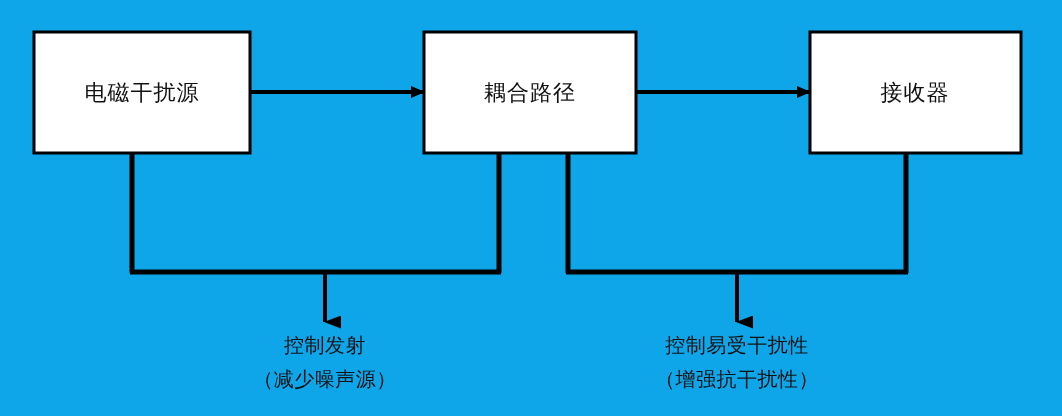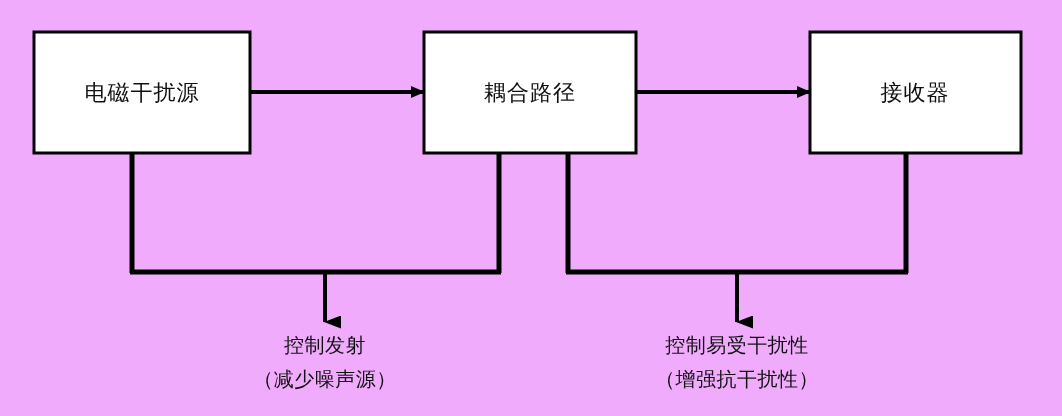--- a/index.html
+++ b/index.html
@@ -7,21 +7,21 @@
     padding: 0;
     background: #ffffff;
   }
   body {
     font-family: "DejaVu Sans", "Liberation Sans", sans-serif;
   }
   #diagram-root {
     position: relative;
     width: 1062px;
     height: 416px;
-    background: #f0abfc;
+    background: #0ea5e9;
     overflow: hidden;
   }
   #diagram-svg {
     position: absolute;
     left: 0;
     top: 0;
     width: 1062px;
     height: 416px;
   }
   .box-label {

